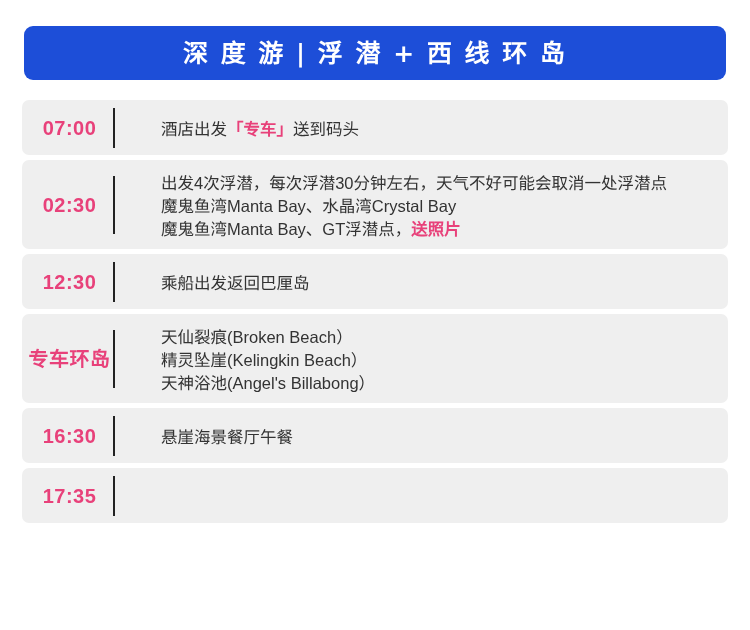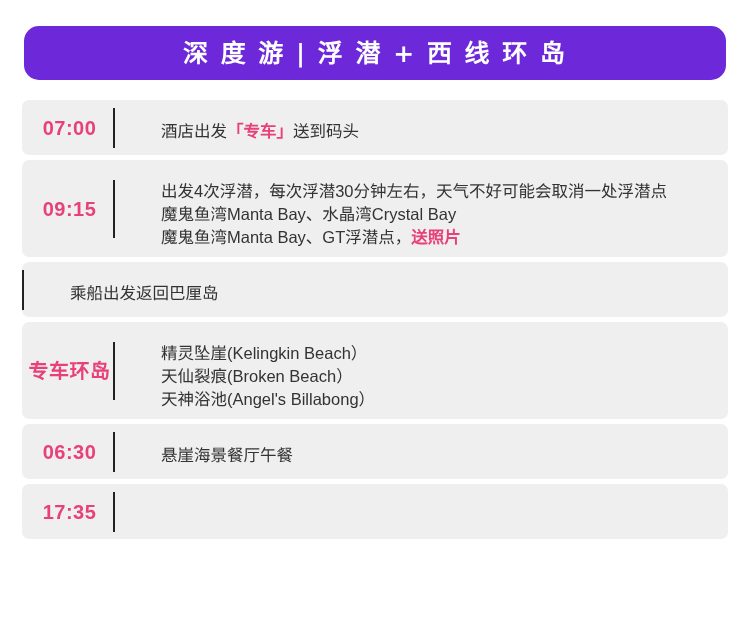--- a/index.html
+++ b/index.html
@@ -19,22 +19,22 @@
     height: 630px;
     box-sizing: border-box;
     padding: 26px 22px 0 22px;
     background: #ffffff;
   }
 
   
   .banner {
     height: 54px;
     margin: 0 2px 12px 2px;
-    background: #6d28d9;
-    border-radius: 15px;
+    background: #1d4ed8;
+    border-radius: 9px;
     display: flex;
     align-items: center;
     justify-content: center;
   }
   .banner-title {
     color: #ffffff;
     font-family: "DejaVu Serif", "Liberation Serif", serif;
     font-size: 25px;
     font-weight: bold;
     letter-spacing: 2px;
@@ -94,21 +94,22 @@
     height: 40px;
   }
   .row.tall .divider {
     height: 58px;
   }
 
   .row-content {
     flex: 1 1 auto;
     display: flex;
     flex-direction: column;
-    padding: 20px 18px 8px 46px;
+    justify-content: center;
+    padding: 12px 18px 8px 46px;
     box-sizing: border-box;
   }
   .line {
     color: #333333;
     font-size: 16.5px;
     line-height: 23px;
     white-space: pre-wrap;
   }
   .hl {
     color: #e8417a;
@@ -131,55 +132,58 @@
         </div>
         <div class="row-divider-cell">
           <div class="divider"></div>
         </div>
         <div class="row-content">
           <div class="line"><span>酒店出发</span><span class="hl">「专车」</span><span>送到码头</span></div>
         </div>
       </div>
       <div class="row tall">
         <div class="row-time">
-          <div class="time-label">09:15</div>
+          <div class="time-label">02:30</div>
         </div>
         <div class="row-divider-cell">
           <div class="divider"></div>
         </div>
         <div class="row-content">
           <div class="line"><span>出发4次浮潜，每次浮潜30分钟左右，天气不好可能会取消一处浮潜点</span></div>
           <div class="line"><span>魔鬼鱼湾Manta Bay、水晶湾Crystal Bay</span></div>
           <div class="line"><span>魔鬼鱼湾Manta Bay、GT浮潜点，</span><span class="hl">送照片</span></div>
         </div>
       </div>
       <div class="row">
+        <div class="row-time">
+          <div class="time-label">12:30</div>
+        </div>
         <div class="row-divider-cell">
           <div class="divider"></div>
         </div>
         <div class="row-content">
           <div class="line"><span>乘船出发返回巴厘岛</span></div>
         </div>
       </div>
       <div class="row tall">
         <div class="row-time">
           <div class="time-label cn">专车环岛</div>
         </div>
         <div class="row-divider-cell">
           <div class="divider"></div>
         </div>
         <div class="row-content">
+          <div class="line"><span>天仙裂痕(Broken Beach）</span></div>
           <div class="line"><span>精灵坠崖(Kelingkin Beach）</span></div>
-          <div class="line"><span>天仙裂痕(Broken Beach）</span></div>
           <div class="line"><span>天神浴池(Angel's Billabong）</span></div>
         </div>
       </div>
       <div class="row">
         <div class="row-time">
-          <div class="time-label">06:30</div>
+          <div class="time-label">16:30</div>
         </div>
         <div class="row-divider-cell">
           <div class="divider"></div>
         </div>
         <div class="row-content">
           <div class="line"><span>悬崖海景餐厅午餐</span></div>
         </div>
       </div>
       <div class="row">
         <div class="row-time">

